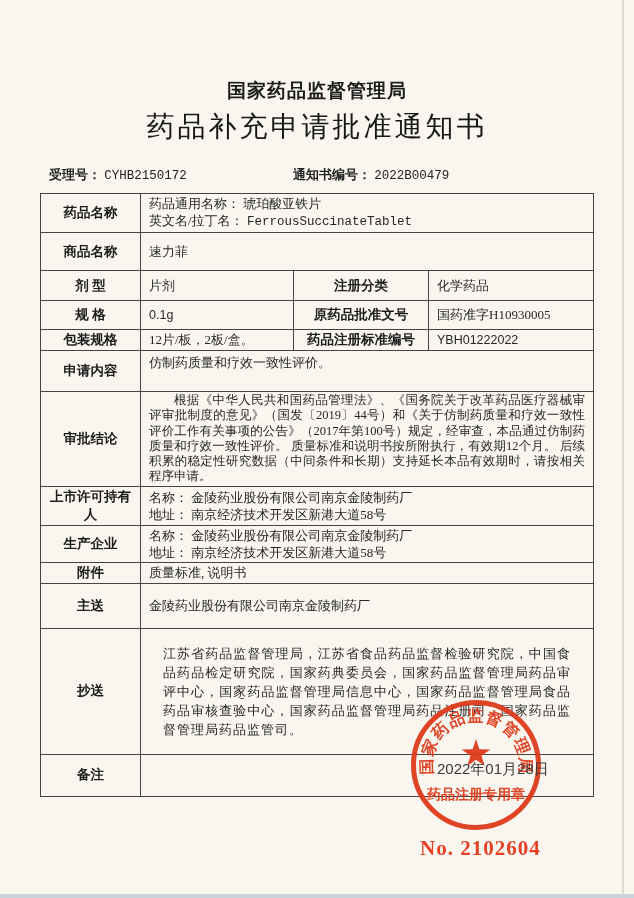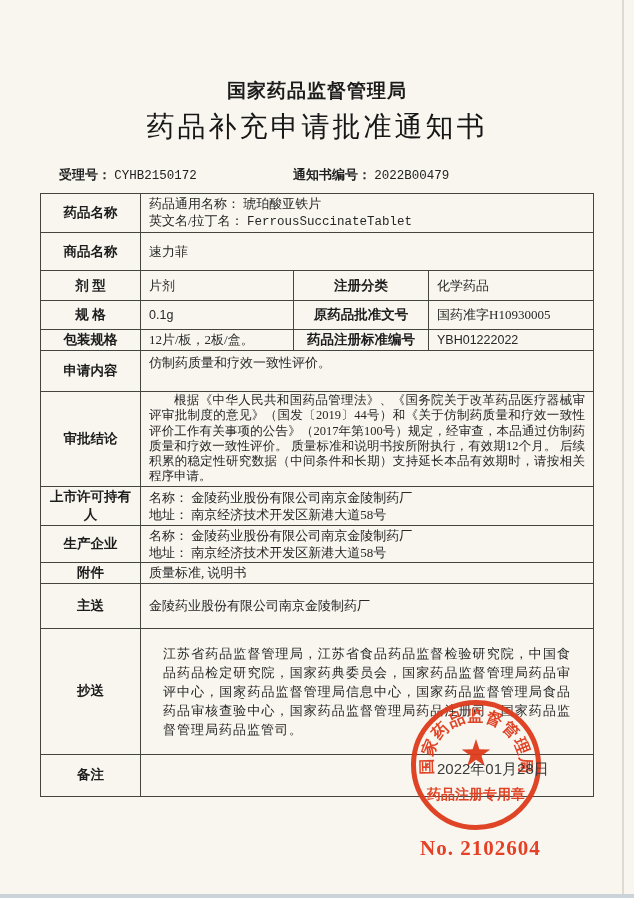--- a/index.html
+++ b/index.html
@@ -20,21 +20,21 @@
     position:absolute;top:78px;left:0;width:100%;
     text-align:center;font-family:"Liberation Sans","DejaVu Sans",sans-serif;
     font-size:19px;font-weight:bold;letter-spacing:1px;color:#1c1c1c;
   }
   .doc-title{
     position:absolute;top:108px;left:0;width:100%;
     text-align:center;font-size:28px;letter-spacing:3px;color:#171717;
   }
   .meta{position:absolute;top:166px;left:0;width:100%;font-size:13px;color:#222;}
   .meta .lab{font-weight:bold;}
-  .meta-accept{position:absolute;left:59px;top:0;white-space:nowrap;}
+  .meta-accept{position:absolute;left:49px;top:0;white-space:nowrap;}
   .meta-notice{position:absolute;left:293px;top:0;white-space:nowrap;}
   .mono{font-family:"Liberation Mono","DejaVu Sans Mono",monospace;font-size:12.5px;}
 
   table.doc-table{
     position:absolute;top:193px;left:40px;width:553px;
     border-collapse:collapse;table-layout:fixed;
     font-size:13px;color:#262626;
   }
   .doc-table td{border:1px solid #454540;padding:1px 8px;vertical-align:middle;overflow:hidden;}
   .doc-table{border:1.5px solid #3c3c38;}

